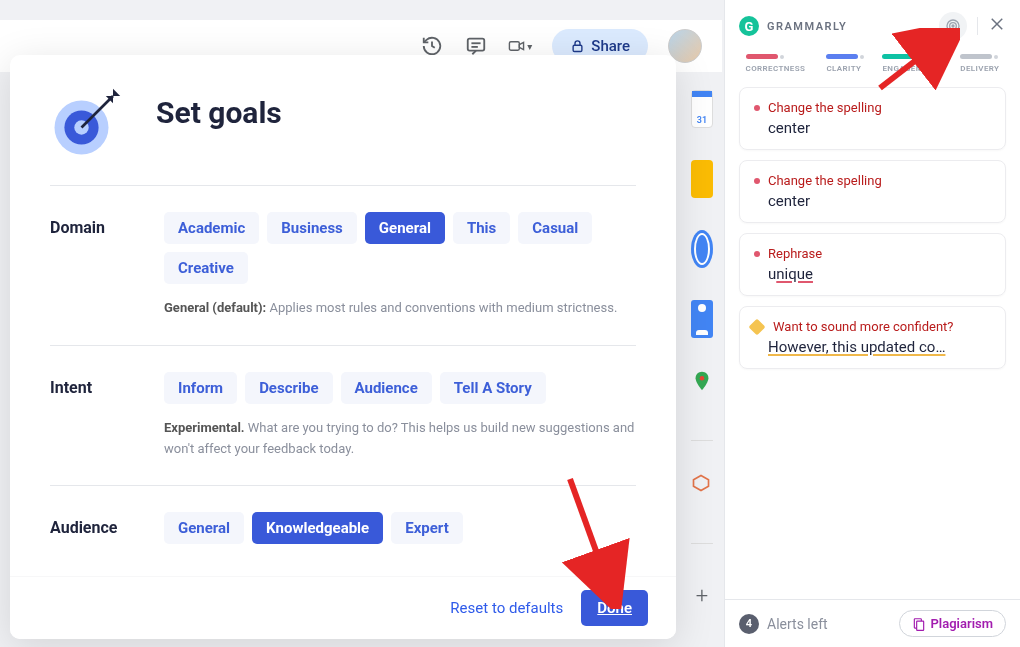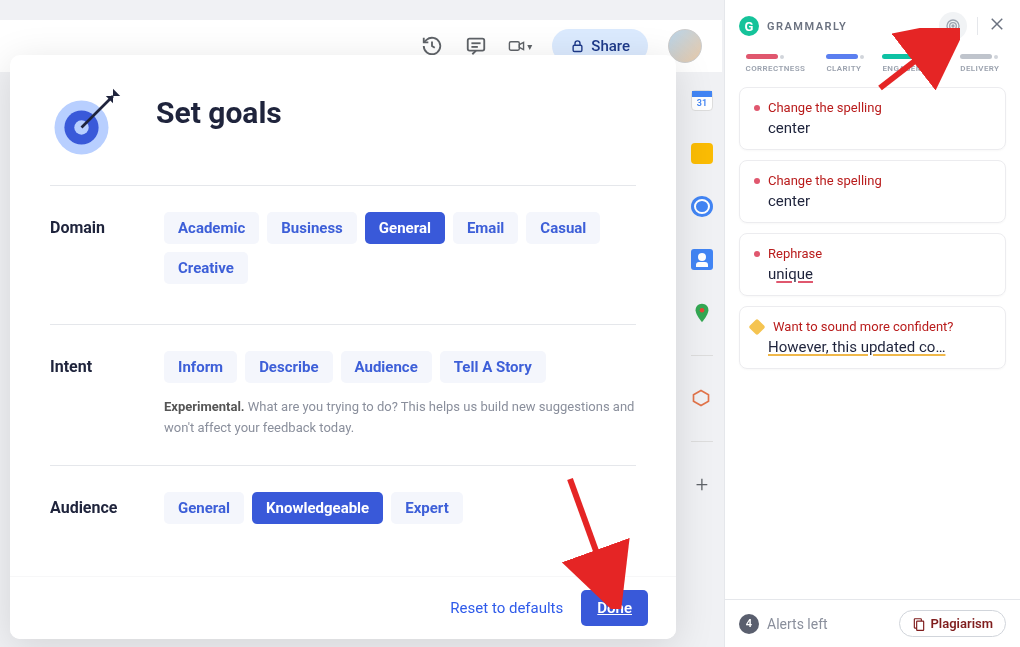--- a/index.html
+++ b/index.html
@@ -65,21 +65,21 @@
     right: 298px;
     top: 70px;
     width: 40px;
     display: flex;
     flex-direction: column;
     align-items: center;
     gap: 32px;
     padding-top: 20px;
   }
   .side-rail .rail-icon {
-    width: 22px; height: 21px; border-radius: 4px;
+    width: 22px; height: 38px; border-radius: 4px;
   }
 
   
   .modal {
     position: absolute;
     left: 10px;
     top: 55px;
     width: 666px;
     height: 584px;
     background: #fff;
@@ -221,21 +221,21 @@
 
   .g-footer {
     display:flex; align-items:center; justify-content:space-between;
     padding: 10px 14px;
     border-top:1px solid var(--border);
   }
   .g-alerts { display:flex;align-items:center;gap:8px;color:#8a8f9c;font-size:14px;}
   .g-alert-count { width:20px;height:20px;border-radius:50%;background:#5a5f6e;color:#fff;font-size:11px;display:flex;align-items:center;justify-content:center;font-weight:600;}
   .g-plag {
     border:1px solid #d1d5db;border-radius:16px;padding:5px 12px;
-    font-size:13px;font-weight:600;color:#7f1d1d;display:flex;align-items:center;gap:5px;
+    font-size:13px;font-weight:600;color:#a21caf;display:flex;align-items:center;gap:5px;
   }
 
   
   .arrow {
     position:absolute;
     pointer-events:none;
     z-index: 500;
   }
 </style>
 </head>
@@ -322,24 +322,25 @@
     </div>
 
     <div id="sections-container">
         <div class="section">
           <div class="section-label">Domain</div>
           <div class="section-body">
             <div class="chip-row">
               <div class="chip">Academic</div>
               <div class="chip">Business</div>
               <div class="chip selected">General</div>
-              <div class="chip">Email</div>
+              <div class="chip">This</div>
               <div class="chip">Casual</div>
               <div class="chip">Creative</div>
             </div>
+            <div class="section-hint"><b>General (default):</b> Applies most rules and conventions with medium strictness.</div>
           </div>
         </div>
         <div class="section">
           <div class="section-label">Intent</div>
           <div class="section-body">
             <div class="chip-row">
               <div class="chip">Inform</div>
               <div class="chip">Describe</div>
               <div class="chip">Audience</div>
               <div class="chip">Tell A Story</div>

